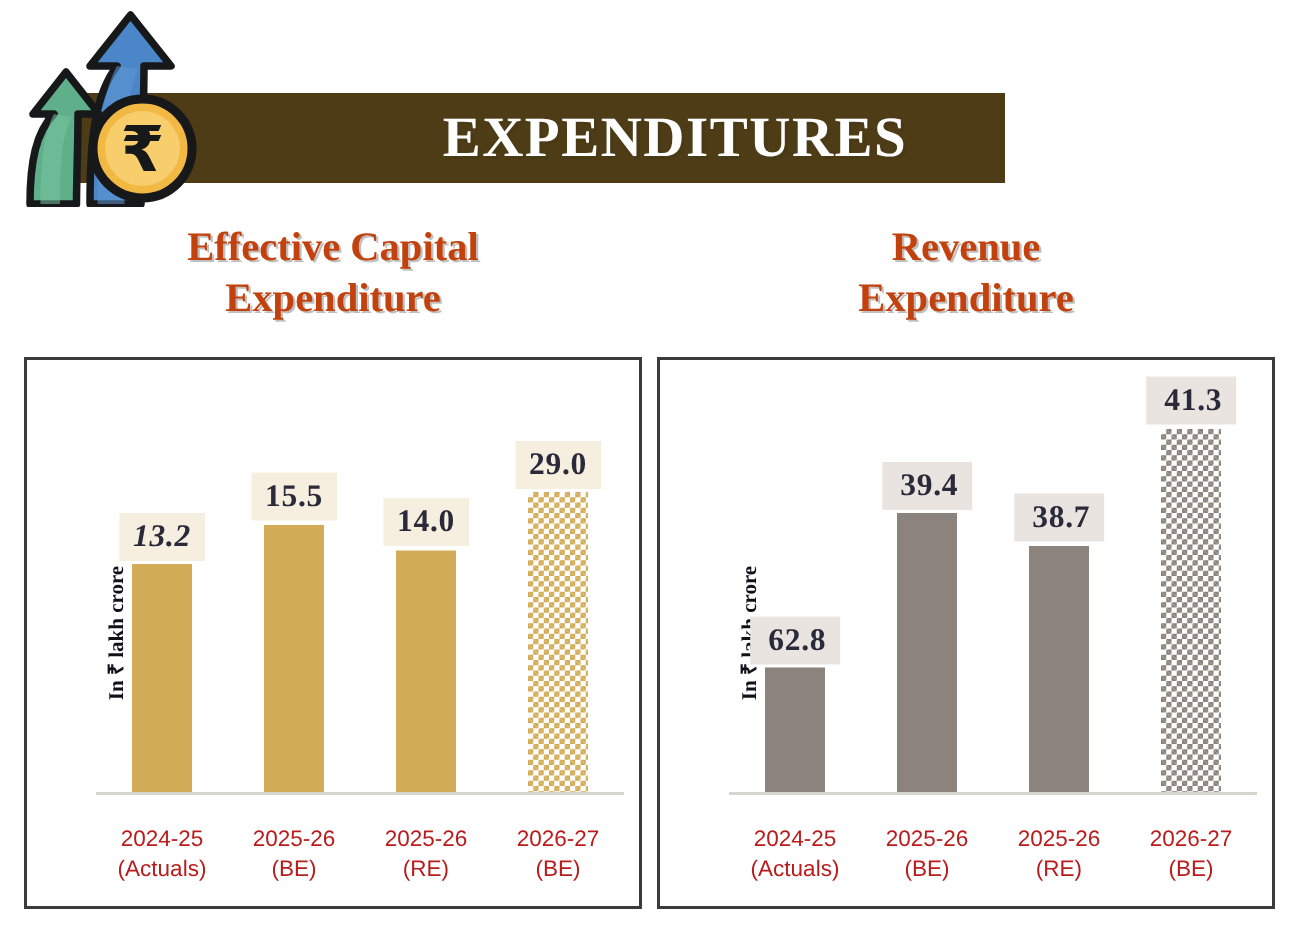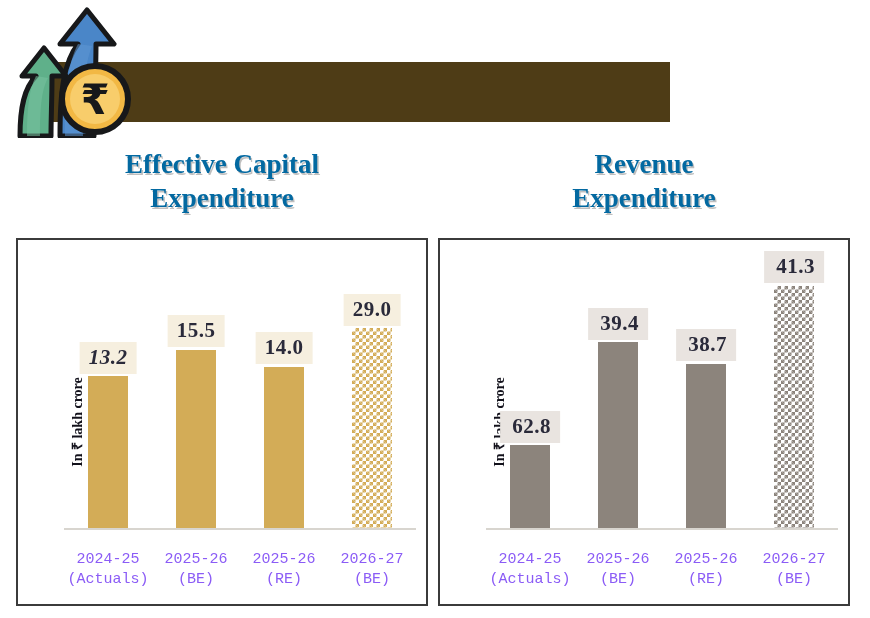--- a/index.html
+++ b/index.html
@@ -42,21 +42,21 @@
   }
 
   
   .chart-title{
     position:absolute;
     top:148px;
     height:72px;
     display:flex;flex-direction:column;
     align-items:center;justify-content:flex-start;
     font-size:27px;font-weight:bold;
-    color:#0369a1;
+    color:#c2410c;
     line-height:1.25;
     text-shadow:1.5px 1.5px 0 rgba(0,0,0,.25);
     font-family:"Liberation Serif", serif;
   }
   #title-left{left:16px;width:412px;}
   #title-right{left:438px;width:412px;}
 
   
   .panel{
     position:absolute;
@@ -146,33 +146,34 @@
     left:46px;right:10px;
     bottom:14px;
     height:56px;
   }
   .cat{
     position:absolute;
     bottom:0;
     width:25%;
     text-align:center;
     font-size:15px;
-    color:#8b5cf6;
+    color:#b91c1c;
     line-height:1.35;
-    font-family:Liberation Mono, monospace;
+    font-family:Liberation Sans, sans-serif;
   }
   .cat span{display:block;}
 </style>
 </head>
 <body>
 
 <div id="header">
 
   <div id="banner"></div>
 
+  <div id="banner-title">EXPENDITURES</div>
 
   <svg id="logo" viewBox="0 0 130 134">
 
     <path d="M52 132 C52 86 56 58 70 40 L70 40 L52 40 L79 6 L106 40 L88 40 C88 70 86 104 86 132 Z" fill="#4a86c8" stroke="#17181a" stroke-width="5" stroke-linejoin="round"></path>
     <path d="M70 40 C60 58 57 90 57 132 L75 132 C74 92 76 62 84 42 Z" fill="#5e97d4" opacity=".55"></path>
 
     <path d="M12 132 C12 104 16 84 28 72 L28 72 L14 72 L36 44 L58 72 L44 72 C44 94 43 114 43 132 Z" fill="#5fb08a" stroke="#17181a" stroke-width="5" stroke-linejoin="round"></path>
     <path d="M28 72 C21 85 19 106 19 132 L32 132 C32 108 33 86 40 74 Z" fill="#79c2a0" opacity=".55"></path>
 
     <circle cx="87" cy="95" r="33" fill="#f2b844" stroke="#17181a" stroke-width="6"></circle>

